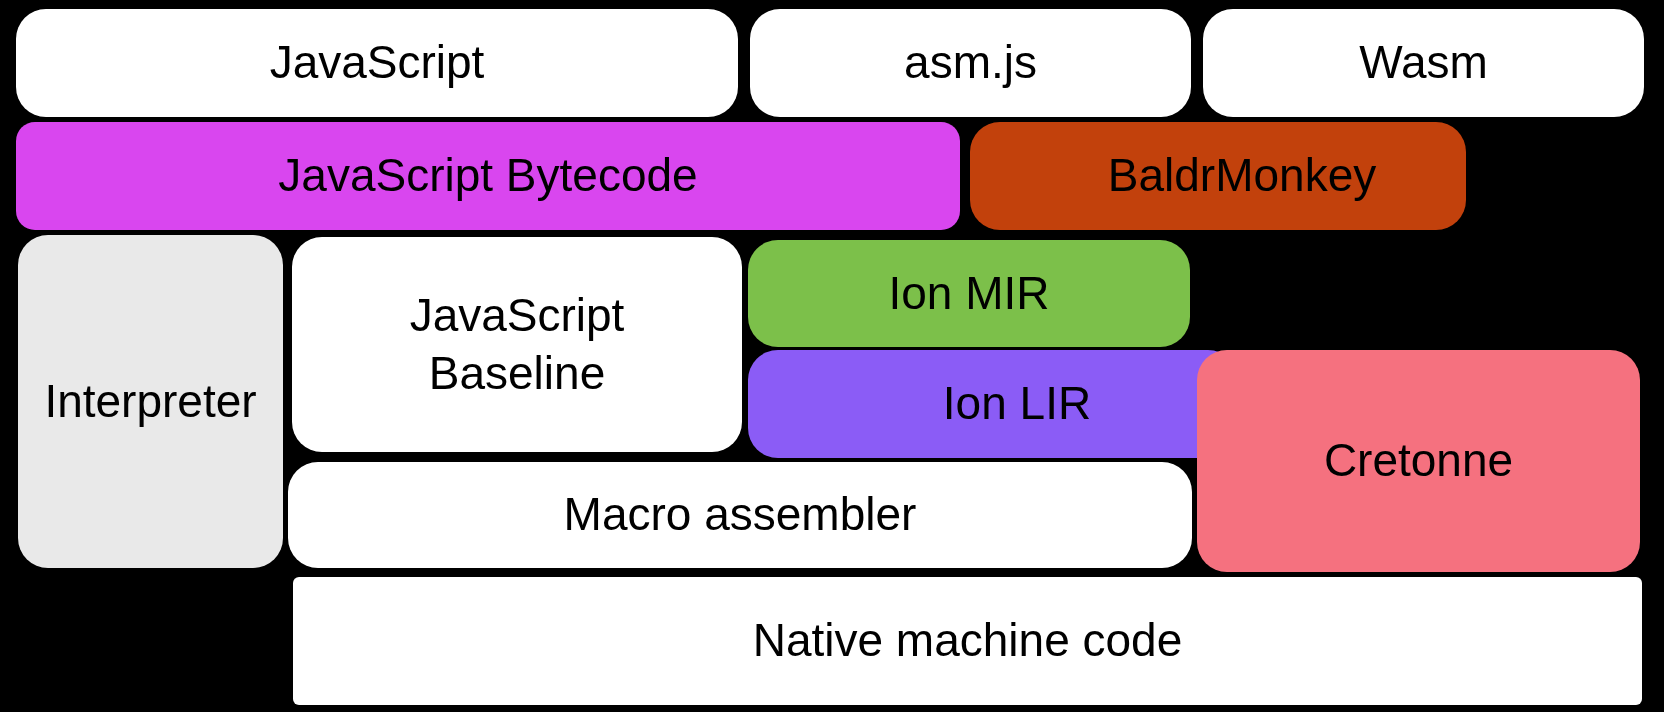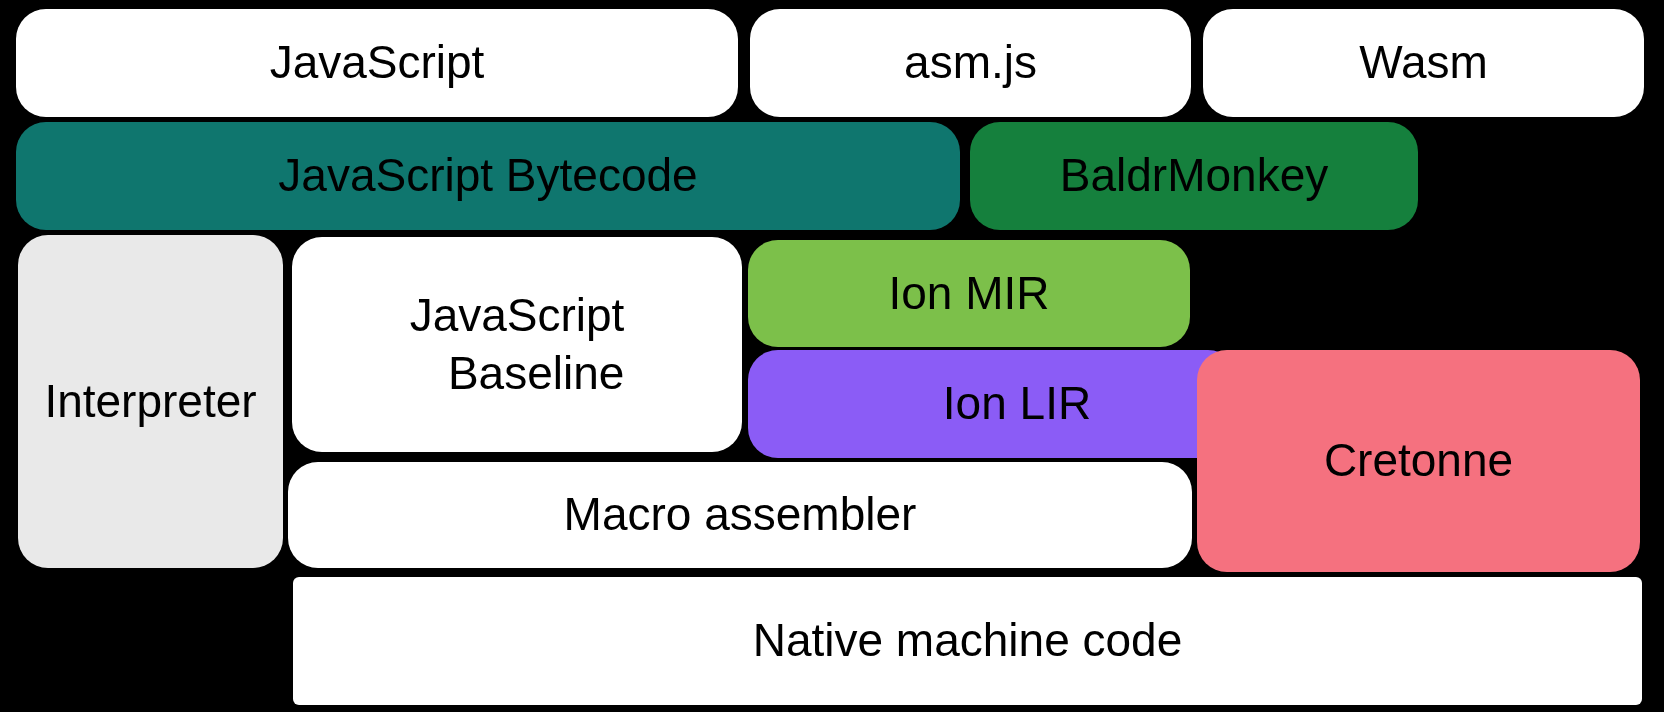--- a/index.html
+++ b/index.html
@@ -13,21 +13,21 @@
     height: 712px;
     background: #000000;
     overflow: hidden;
     font-family: "Liberation Sans", sans-serif;
   }
   .node {
     position: absolute;
     display: flex;
     align-items: center;
     justify-content: center;
-    text-align: right;
+    text-align: center;
     border-radius: 30px;
     font-size: 46px;
     line-height: 1.25;
     color: #000000;
     white-space: pre-line;
   }
   
   .n0  { left: 16px;   top: 9px;   width: 722px;  height: 108px; }
   .n1  { left: 750px;  top: 9px;   width: 441px;  height: 108px; }
   .n2  { left: 1203px; top: 9px;   width: 441px;  height: 108px; }
@@ -41,22 +41,22 @@
   .n10 { left: 288px;  top: 462px; width: 904px;  height: 106px; }
   .n11 { left: 293px;  top: 577px; width: 1349px; height: 128px; border-radius: 6px; }
 </style>
 </head>
 <body>
 
 <div class="canvas" style="background: rgb(0, 0, 0);">
   <div class="node n0" style="background-color: rgb(255, 255, 255);">JavaScript</div>
   <div class="node n2" style="background-color: rgb(255, 255, 255);">Wasm</div>
   <div class="node n1" style="background-color: rgb(255, 255, 255);">asm.js</div>
-  <div class="node n3" style="background-color: #0f766e;">JavaScript Bytecode</div>
-  <div class="node n4" style="background-color: #15803d;">BaldrMonkey</div>
+  <div class="node n3" style="background-color: #d946ef; border-radius: 19px;">JavaScript Bytecode</div>
+  <div class="node n4" style="background-color: #c2410c; padding-left: 48px;">BaldrMonkey</div>
   <div class="node n5" style="background-color: rgb(233, 233, 233);">Interpreter</div>
   <div class="node n6" style="background-color: rgb(255, 255, 255);">JavaScript
 Baseline</div>
   <div class="node n7" style="background-color: rgb(124, 192, 74);">Ion MIR</div>
   <div class="node n8" style="background-color: #8b5cf6; padding-left: 48px;">Ion LIR</div>
   <div class="node n10" style="background-color: rgb(255, 255, 255);">Macro assembler</div>
   <div class="node n9" style="background-color: rgb(245, 113, 127);">Cretonne</div>
   <div class="node n11" style="background-color: rgb(255, 255, 255);">Native machine code</div>
 </div>
 

